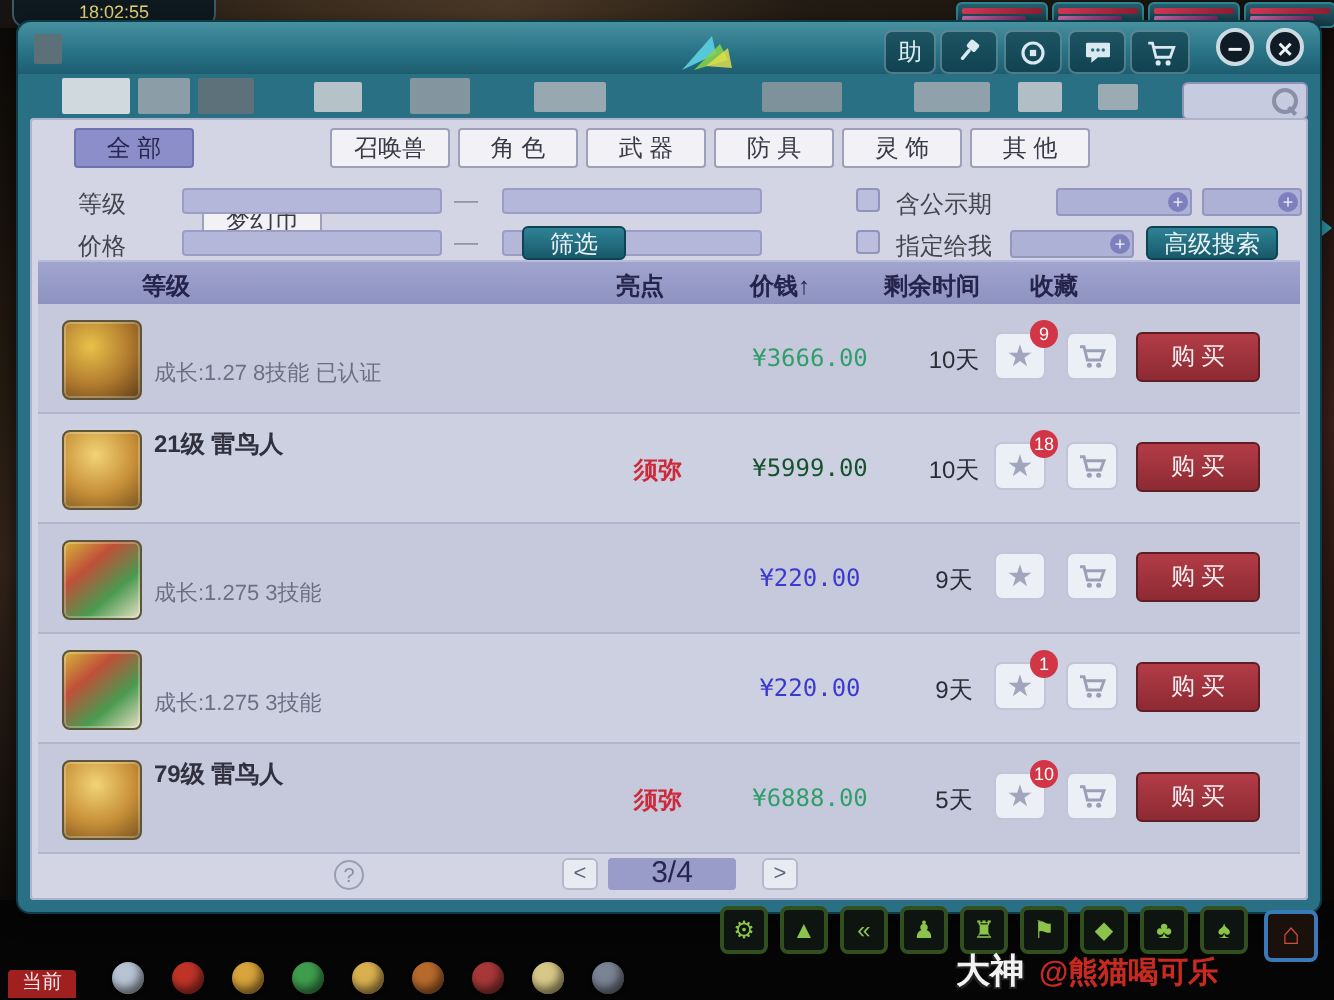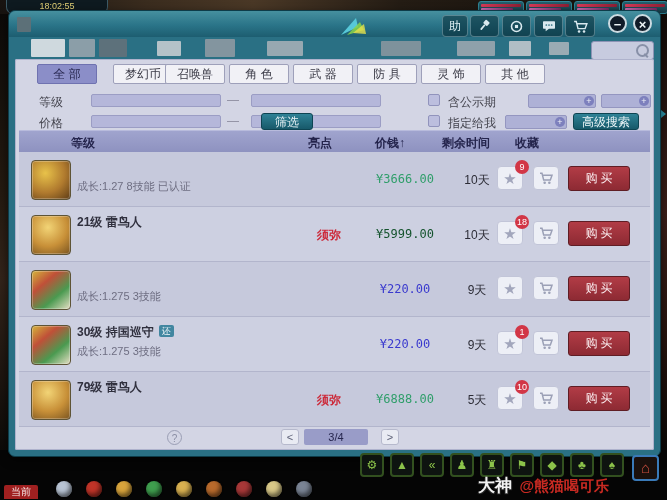--- a/index.html
+++ b/index.html
@@ -115,21 +115,21 @@
     cursor:pointer;box-sizing:border-box;line-height:23px;text-indent:3px;}
 
   .pager{position:absolute;left:4px;top:368px;width:631px;height:23px;}
   .help-circle{position:absolute;left:148px;top:3px;width:15px;height:15px;border-radius:50%;
     border:1px solid #9a9eb4;color:#8a8ea4;font-size:10px;line-height:15px;text-align:center;
     box-sizing:border-box;cursor:pointer;}
   .pg-btn{position:absolute;top:2px;width:18px;height:16px;background:#e9ebf3;
     border:1px solid #b6b9cc;border-radius:3px;color:#5e central;color:#5e6278;font-size:11px;
     text-align:center;line-height:15px;cursor:pointer;box-sizing:border-box;}
   .pg-box{position:absolute;left:285px;top:2px;width:64px;height:16px;background:#999cc8;
-    border-radius:2px;color:#26264e;font-size:11px;text-align:center;line-height:16px;}
+    border-radius:2px;color:#26264e;font-size:15px;text-align:center;line-height:16px;}
 
   
   .gt-btn{position:absolute;top:453px;width:24px;height:24px;background:#0e1410;
     border:2px solid #32501f;border-radius:4px;box-sizing:border-box;cursor:pointer;
     color:#8cc34a;font-size:12px;text-align:center;line-height:20px;}
   .home-btn{position:absolute;left:632px;top:455px;width:27px;height:26px;background:#1a100c;
     border:2px solid #3a7ab8;border-radius:4px;box-sizing:border-box;color:#d05040;
     font-size:15px;text-align:center;line-height:22px;cursor:pointer;}
   .current-tag{position:absolute;left:4px;top:485px;width:34px;height:14px;background:#a02020;
     border-radius:2px 2px 0 0;color:#f6e8e8;font-size:10px;text-align:center;line-height:14px;cursor:pointer;}
@@ -226,21 +226,21 @@
     <div class="search-box">
       <input type="text" placeholder="" style="">
       <span class="mag"></span>
     </div>
 
     <div class="content">
 
       <div id="tabs-host">
         <div class="tab" data-active="true" style="left: 22px;">全 部</div>
 
-        <div class="tab" style="left: 98px;">梦幻币</div>
+        <div class="tab" style="left: 86px; margin-top: 36px;">梦幻币</div>
 
         <div class="tab" style="left: 150px;">召唤兽</div>
 
         <div class="tab" style="left: 214px;">角 色</div>
 
         <div class="tab" style="left: 278px;">武 器</div>
 
         <div class="tab" style="left: 342px;">防 具</div>
 
         <div class="tab" style="left: 406px;">灵 饰</div>
@@ -337,21 +337,20 @@
               <path d="M3 5 h3 l2.5 10 h10 l2.5 -7 H7" fill="none" stroke="#9ba0b6" stroke-width="2.2"></path>
               <circle cx="10" cy="19" r="1.9" fill="#9ba0b6"></circle>
                 <circle cx="17" cy="19" r="1.9" fill="#9ba0b6"></circle>
             </svg>
           </div>
           <div class="buy-btn">购买</div>
         </div>
 
         <div class="row">
           <div class="pet" data-variant="guardian"></div>
-          <div class="rtitle"><span>30级 持国巡守</span><span class="huan">还</span></div>
           <div class="rdesc">成长:1.275 3技能</div>
           <div class="rhl"></div>
           <div class="rprice" style="color: rgb(58, 58, 206);">¥220.00</div>
           <div class="rtime">9天</div>
           <div class="sq-btn" style="left:478px">
             <span class="star-glyph">★</span>
             <span class="fav-badge">1</span>
           </div>
           <div class="sq-btn" style="left:514px">
             <svg width="16" height="16" viewBox="0 0 24 24">

